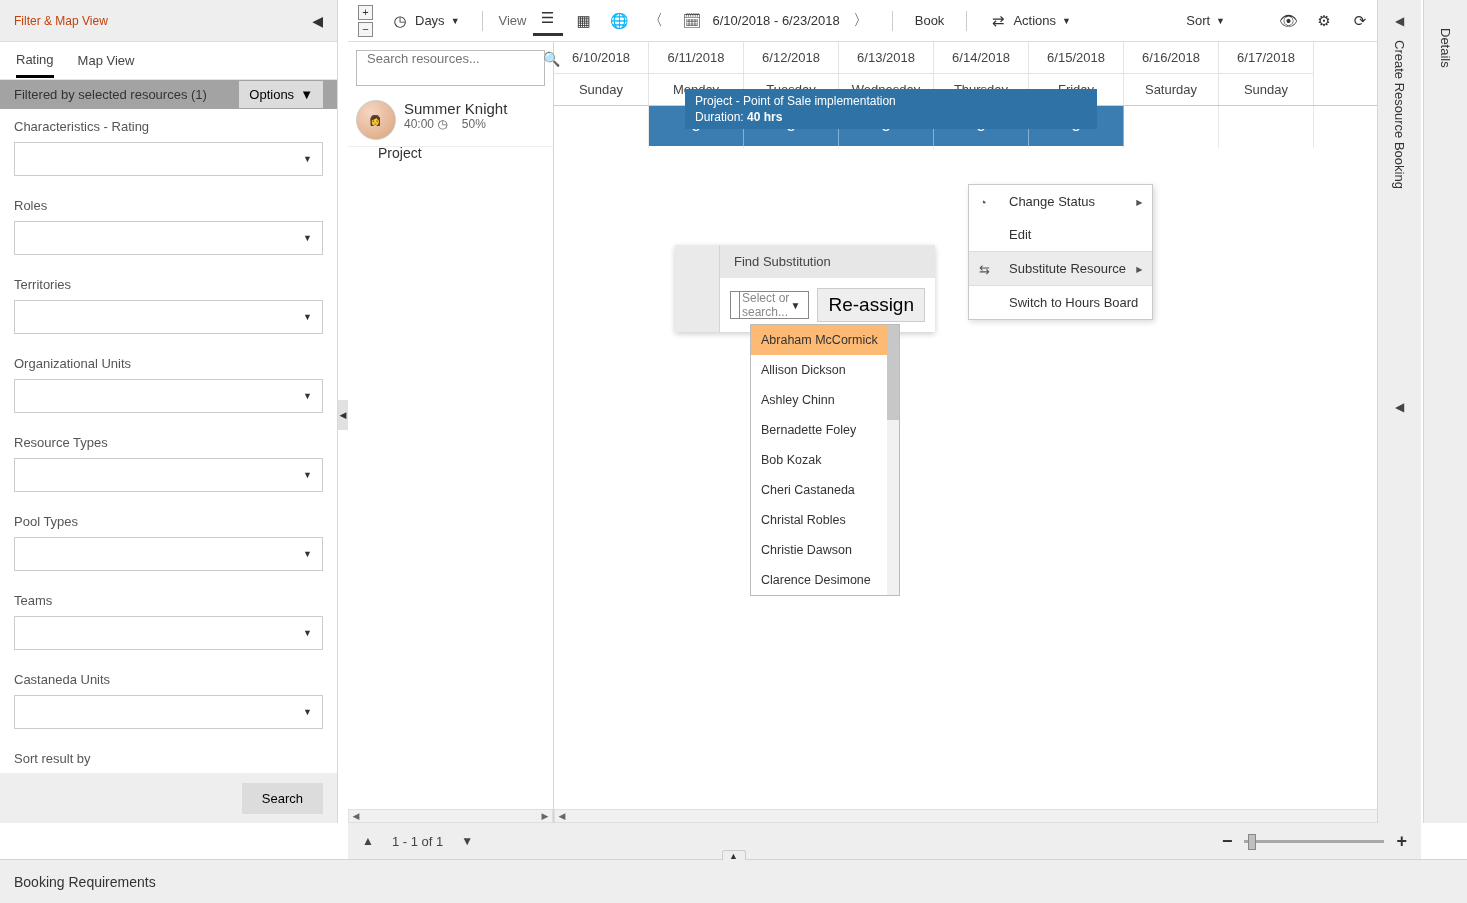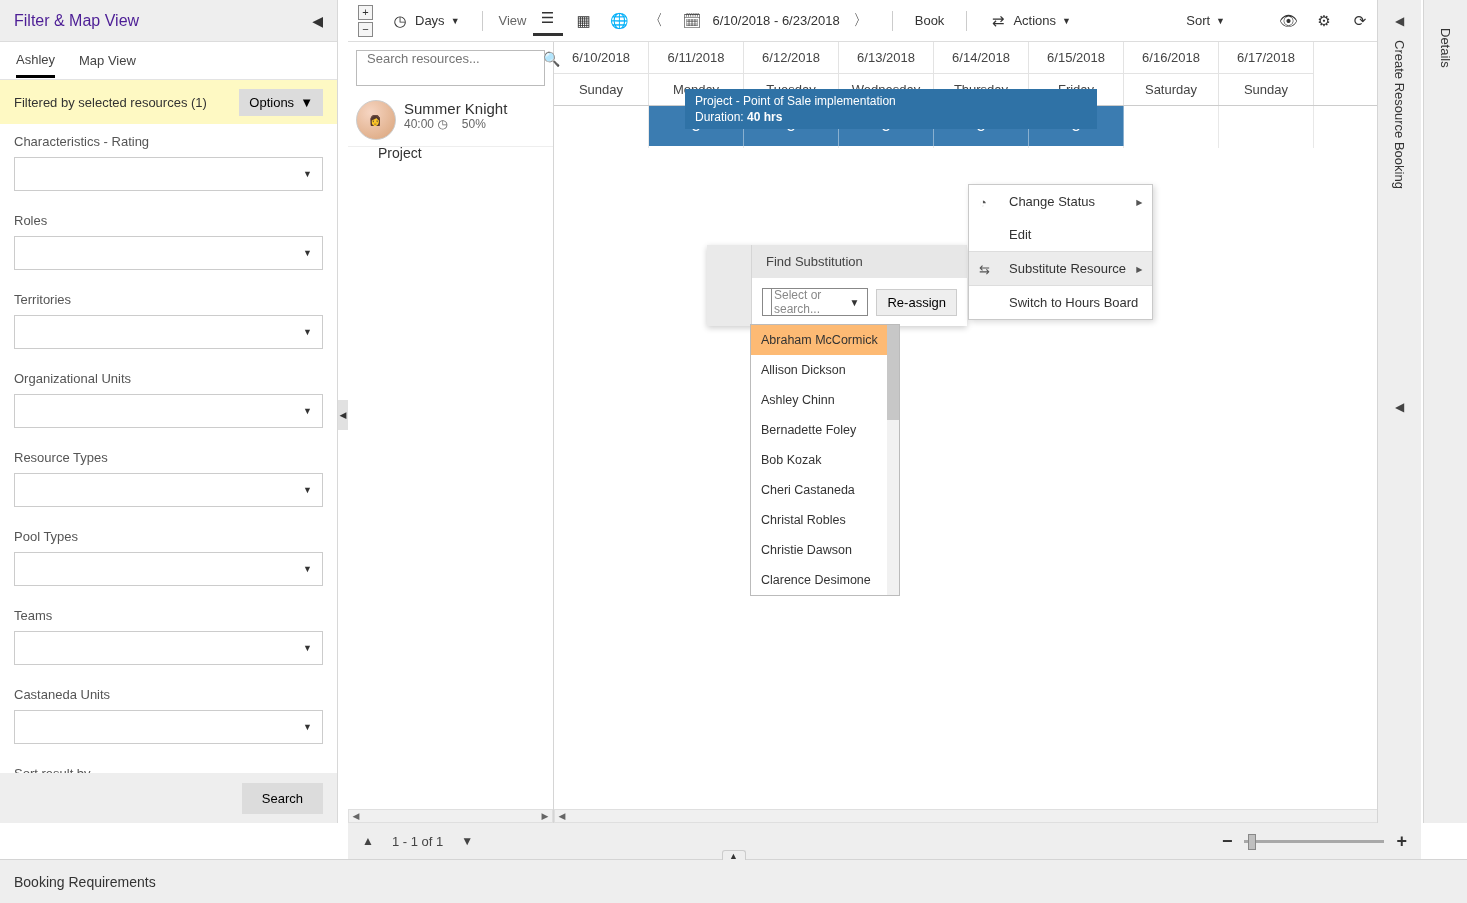--- a/index.html
+++ b/index.html
@@ -1,26 +1,26 @@
 <!DOCTYPE html>
 <html><head>
 <meta charset="utf-8">
 <style>
   * { box-sizing: border-box; margin:0; padding:0; font-family: "Segoe UI", Arial, sans-serif; }
   body { width:1467px; height:903px; background:#fff; color:#333; overflow:hidden; position:relative; font-size:13px; }
 
   
   .left-panel { position:absolute; left:0; top:0; width:338px; height:823px; border-right:1px solid #d8d8d8; background:#fff; display:flex; flex-direction:column; }
   .lp-header { background:#eee; height:42px; display:flex; align-items:center; justify-content:space-between; padding:0 14px; border-bottom:1px solid #dcdcdc;}
-  .lp-header-title { font-size:16px; color:#4c1d95; font-weight:500;}
+  .lp-header-title { font-size:12px; color:#c2410c; font-weight:500;}
   .lp-header .chevron { font-size:14px; color:#333;}
   .lp-tabs { height:38px; display:flex; align-items:center; gap:24px; padding:0 16px; background:#fff; border-bottom:1px solid #e3e3e3; }
   .lp-tab { font-size:13px; color:#444; padding-bottom:8px; padding-top:8px;}
   .lp-tab.active { border-bottom:3px solid #000; font-weight:500;}
-  .lp-filterline { background:#fef9c3; height:44px; display:flex; align-items:center; justify-content:space-between; padding:0 14px; }
+  .lp-filterline { background:#a3a3a3; height:29px; display:flex; align-items:center; justify-content:space-between; padding:0 14px; }
   .lp-filterline .options-btn { background:#dcdcdc; padding:6px 10px; border:none; font-size:13px; display:flex; align-items:center; gap:6px;}
   .lp-body { flex:1; overflow:auto; padding:10px 14px 0 14px; }
   .filter-group { margin-bottom:22px; }
   .filter-label { font-size:13px; color:#555; margin-bottom:8px; display:block; }
   .filter-select { width:100%; height:34px; border:1px solid #ccc; background:#fff; position:relative; }
   .filter-select::after { content:"▼"; font-size:9px; position:absolute; right:10px; top:50%; transform:translateY(-50%); color:#333;}
   .lp-footer { background:#eee; height:50px; display:flex; align-items:center; justify-content:flex-end; padding:0 14px;}
   .search-btn { background:#dcdcdc; border:none; padding:8px 20px; font-size:13px;}
 
   
@@ -64,26 +64,26 @@
 
   
   .ctx-menu { position:absolute; background:#fff; border:1px solid #c9c9c9; box-shadow:2px 2px 6px rgba(0,0,0,0.15); z-index:40; font-size:13px; min-width:165px;}
   .ctx-item { padding:9px 14px 9px 40px; position:relative; white-space:nowrap;}
   .ctx-item.hassub::after { content:"▶"; font-size:8px; color:#555; position:absolute; right:10px; top:50%; transform:translateY(-50%);}
   .ctx-item.highlight { background:#ececec;}
   .ctx-sep { height:1px; background:#ddd; margin:0;}
   .ctx-icon { position:absolute; left:10px; top:50%; transform:translateY(-50%); font-size:13px; color:#555;}
 
   
-  .subs-popup { position:absolute; left:707px; top:245px; width:260px; z-index:30; background:#fff; box-shadow:0 2px 6px rgba(0,0,0,0.2);}
+  .subs-popup { position:absolute; left:675px; top:245px; width:260px; z-index:30; background:#fff; box-shadow:0 2px 6px rgba(0,0,0,0.2);}
   .subs-head { background:#e7e7e7; padding:9px 14px 9px 50px; position:relative; font-size:13px; color:#444;}
   .subs-body { padding:10px; display:flex; gap:8px; align-items:center; background:#fff;}
   .subs-select { flex:1; border:1px solid #888; height:28px; display:flex; align-items:center; padding:0 8px; justify-content:space-between; font-size:12px; color:#888;}
   .subs-select::after { content:"▼"; font-size:10px; color:#333;}
-  .reassign-btn { background:#eee; border:1px solid #ccc; padding:5px 10px; font-size:13px;}
+  .reassign-btn { background:#eee; border:1px solid #ccc; padding:5px 10px; font-size:19px;}
   .subs-dropdown { position:absolute; left:10px; top:48px; width:150px; border:1px solid #bbb; background:#fff; max-height:285px; overflow:hidden; }
   .subs-dropdown .opt { padding:8px 10px; font-size:12.5px; white-space:nowrap;}
   .subs-dropdown .opt.sel { background:#fdba74;}
   .subs-scroll { position:absolute; right:0; top:0; bottom:0; width:12px; background:#f1f1f1;}
   .subs-scroll .thumb { position:absolute; top:0; left:0; right:0; height:95px; background:#c7c7c7;}
 
   .subs-wrapper { position:absolute; left:740px; top:276px; z-index:31;}
 
   
   .rail { position:absolute; top:0; width:44px; height:823px; background:#eee; border-left:1px solid #d5d5d5; display:flex; flex-direction:column; align-items:center; padding-top:14px;}
@@ -117,21 +117,21 @@
 </style>
 </head>
 <body>
 
 <div class="left-panel">
   <div class="lp-header">
     <span class="lp-header-title">Filter &amp; Map View</span>
     <span class="chevron">◀</span>
   </div>
   <div class="lp-tabs">
-    <div class="lp-tab active">Ashley</div>
+    <div class="lp-tab active">Rating</div>
     <div class="lp-tab">Map View</div>
   </div>
   <div class="lp-filterline">
     <span>Filtered by selected resources (1)</span>
     <button class="options-btn">
       <span>Options</span>
         <span>▼</span>
     </button>
   </div>
   <div class="lp-body">

